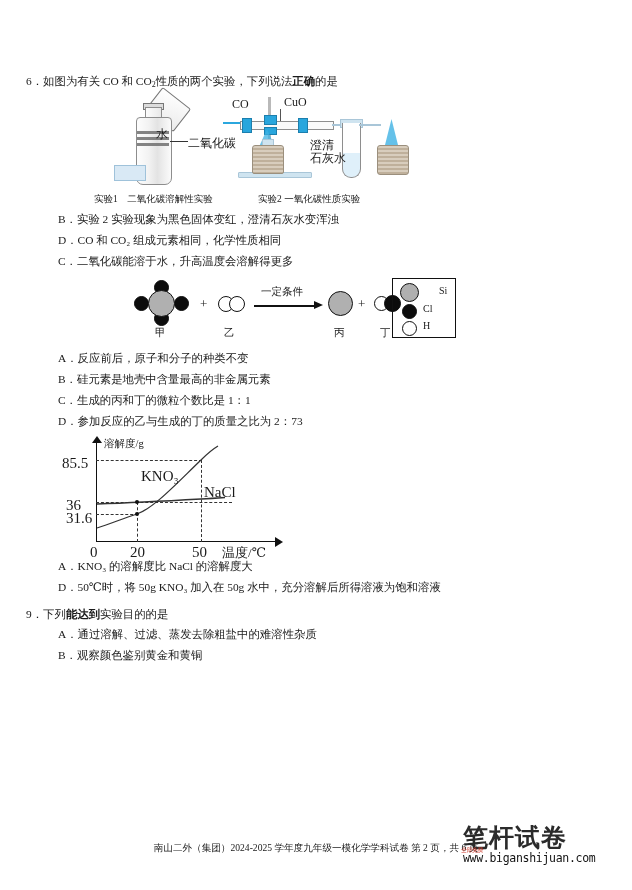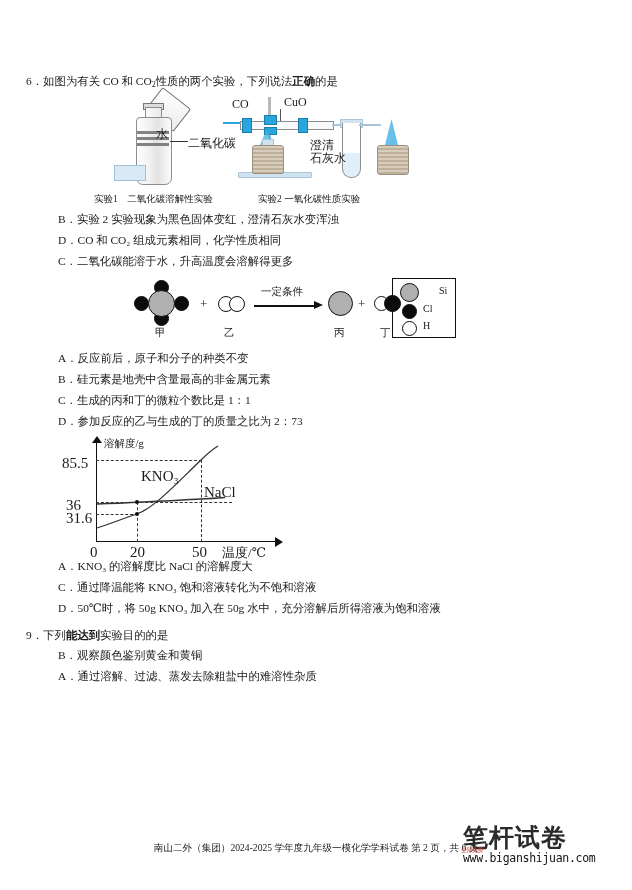--- a/index.html
+++ b/index.html
@@ -235,29 +235,28 @@
     </svg>
 
     <div style="position:absolute;left:109px;top:76px;width:4px;height:4px;background:#111;border-radius:50%;"></div>
     <div style="position:absolute;left:109px;top:64px;width:4px;height:4px;background:#111;border-radius:50%;"></div>
 
     <div class="cl" style="left:115px;top:32px;">KNO₃</div>
     <div class="cl" style="left:178px;top:48px;">NaCl</div>
   </div>
 
   <div class="opt">A．KNO₃ 的溶解度比 NaCl 的溶解度大</div>
-  <div class="opt">C．通过降温能将 KNO₃ 饱和溶液转化为不饱和溶液</div>
   <div class="opt">D．50℃时，将 50g KNO₃ 加入在 50g 水中，充分溶解后所得溶液为饱和溶液</div>
 
   <div class="q" style="margin-top:7px">
     <span class="qnum">9．</span><span>下列</span><span class="em">能达到</span><span>实验目的的是</span>
   </div>
 
+  <div class="opt">A．通过溶解、过滤、蒸发去除粗盐中的难溶性杂质</div>
   <div class="opt">B．观察颜色鉴别黄金和黄铜</div>
-  <div class="opt">A．通过溶解、过滤、蒸发去除粗盐中的难溶性杂质</div>
 
   <div class="footer">南山二外（集团）2024-2025 学年度九年级一模化学学科试卷  第 2 页，共 6 页</div>
 
   <div class="wm">
     <div class="wm-cn">笔杆试卷</div>
     <div class="wm-url">www.biganshijuan.com</div>
     <div class="wm-badge">全部免费</div>
   </div>
 
 </div>

